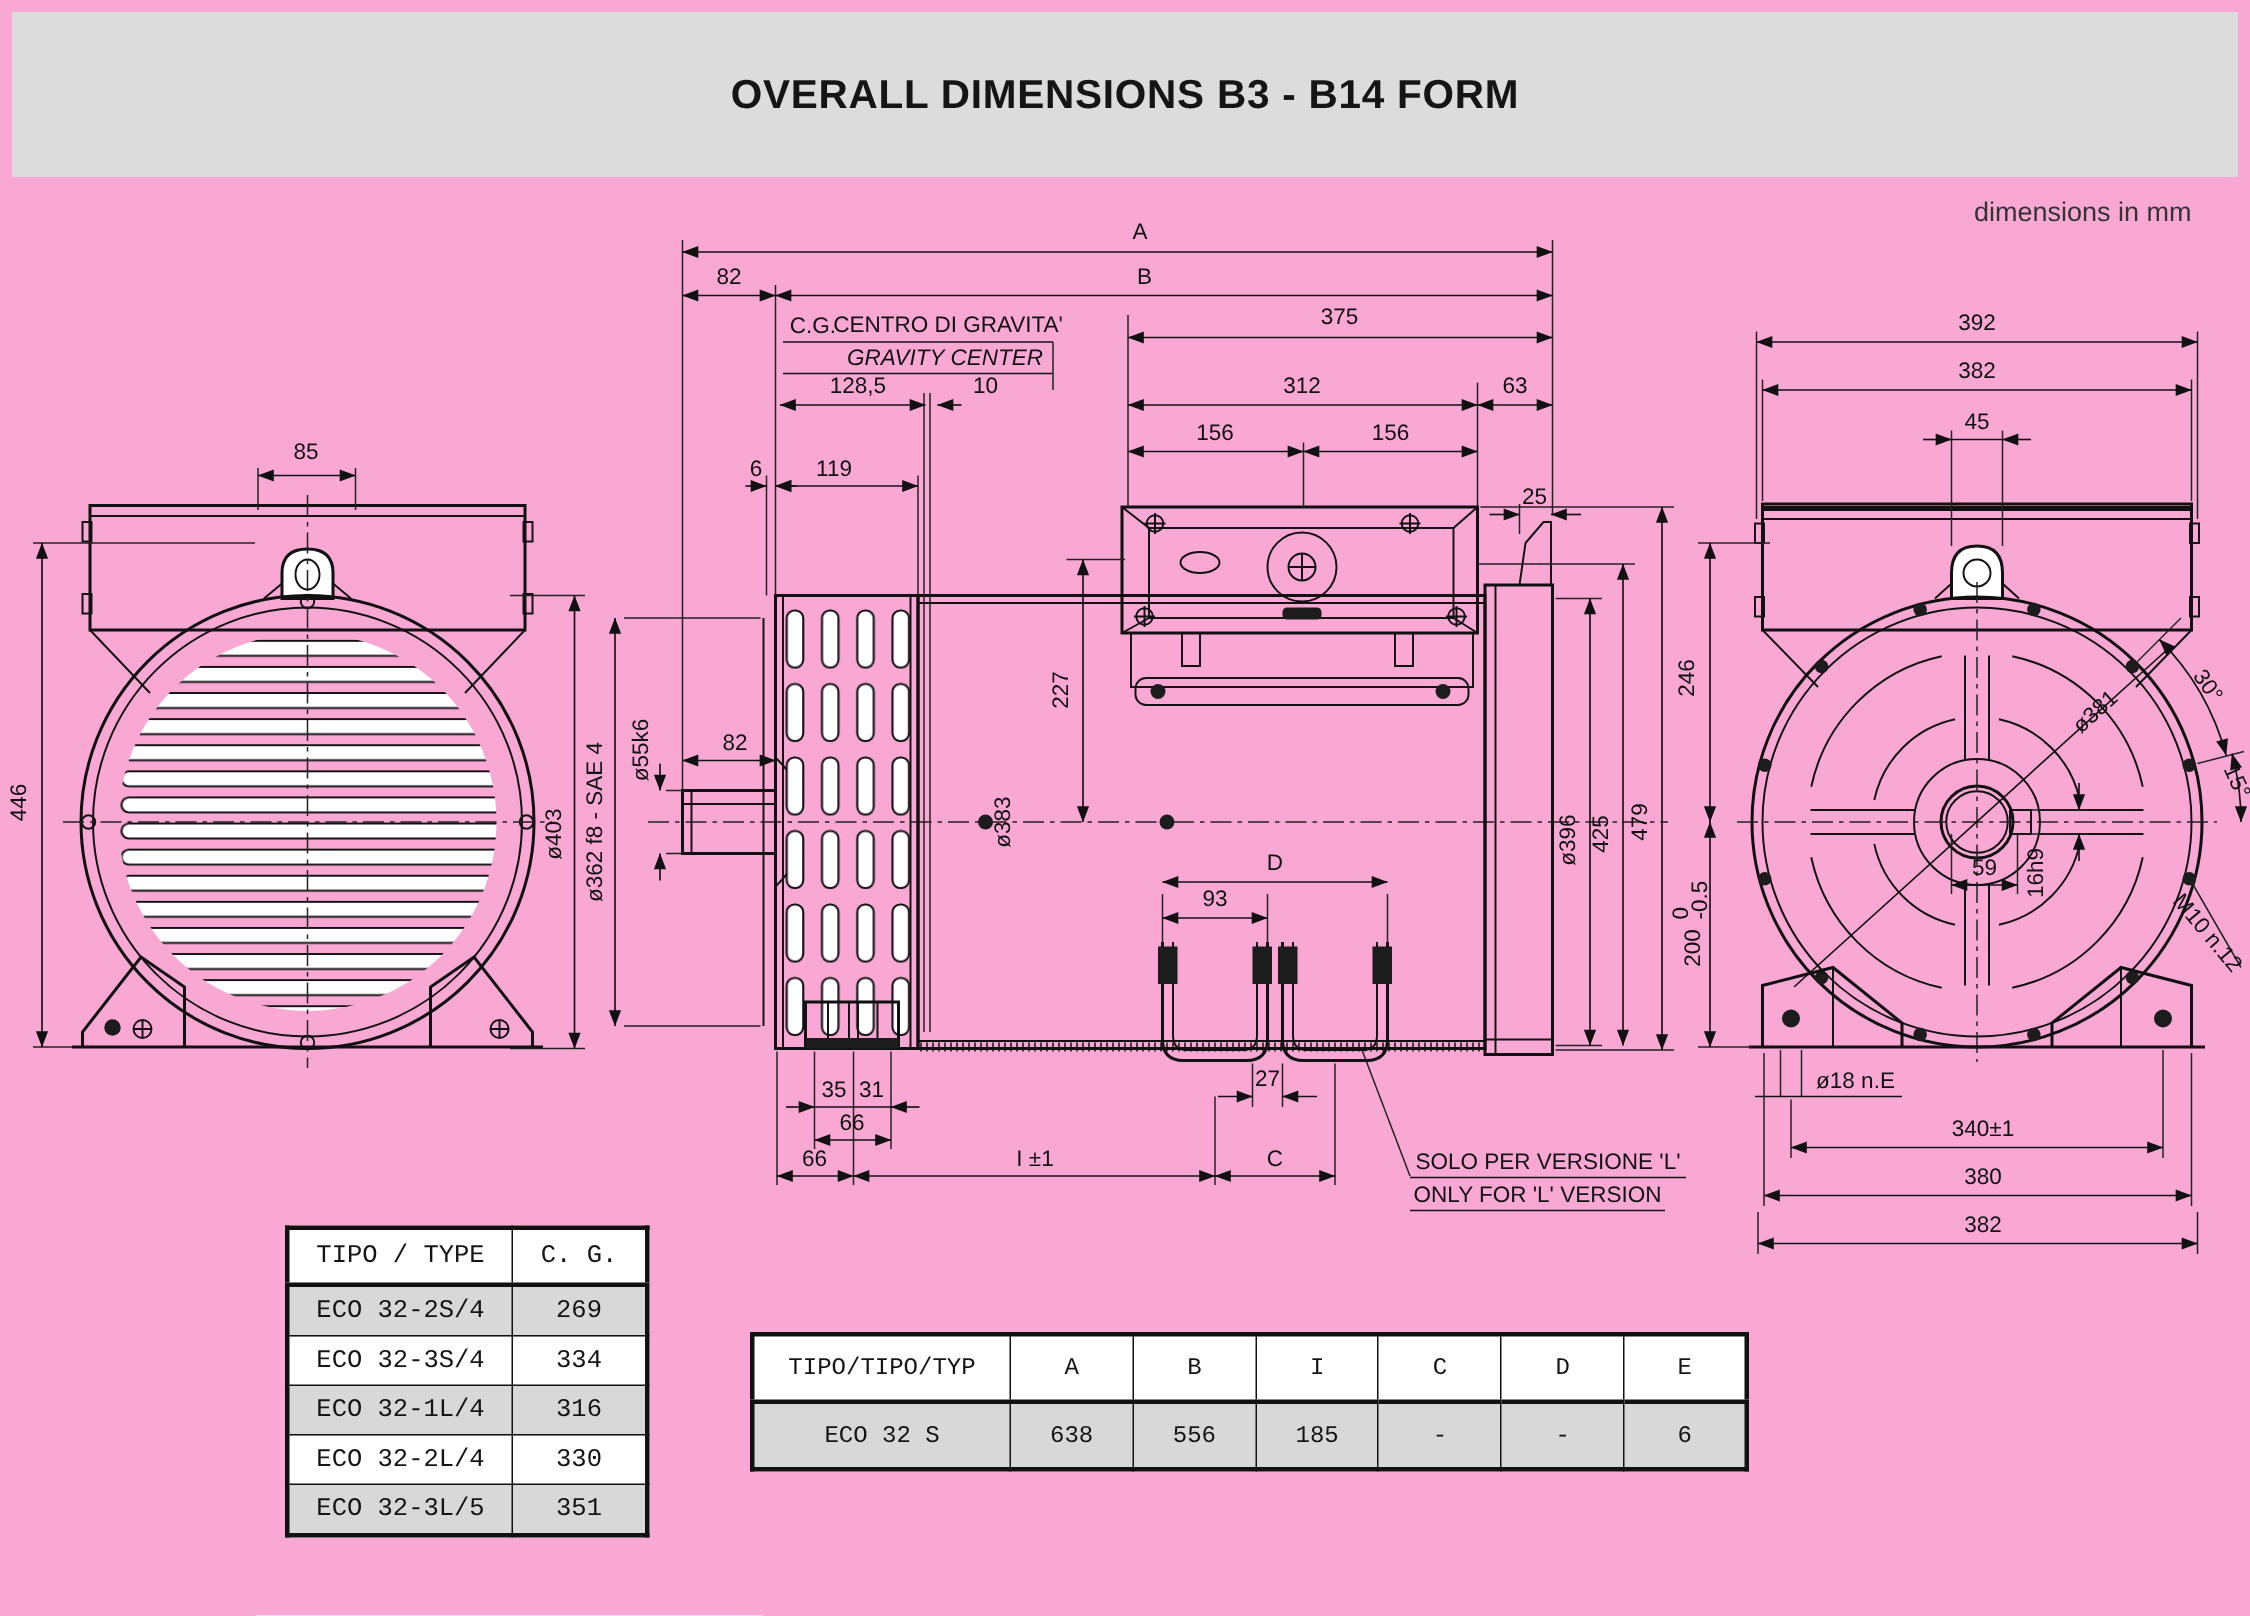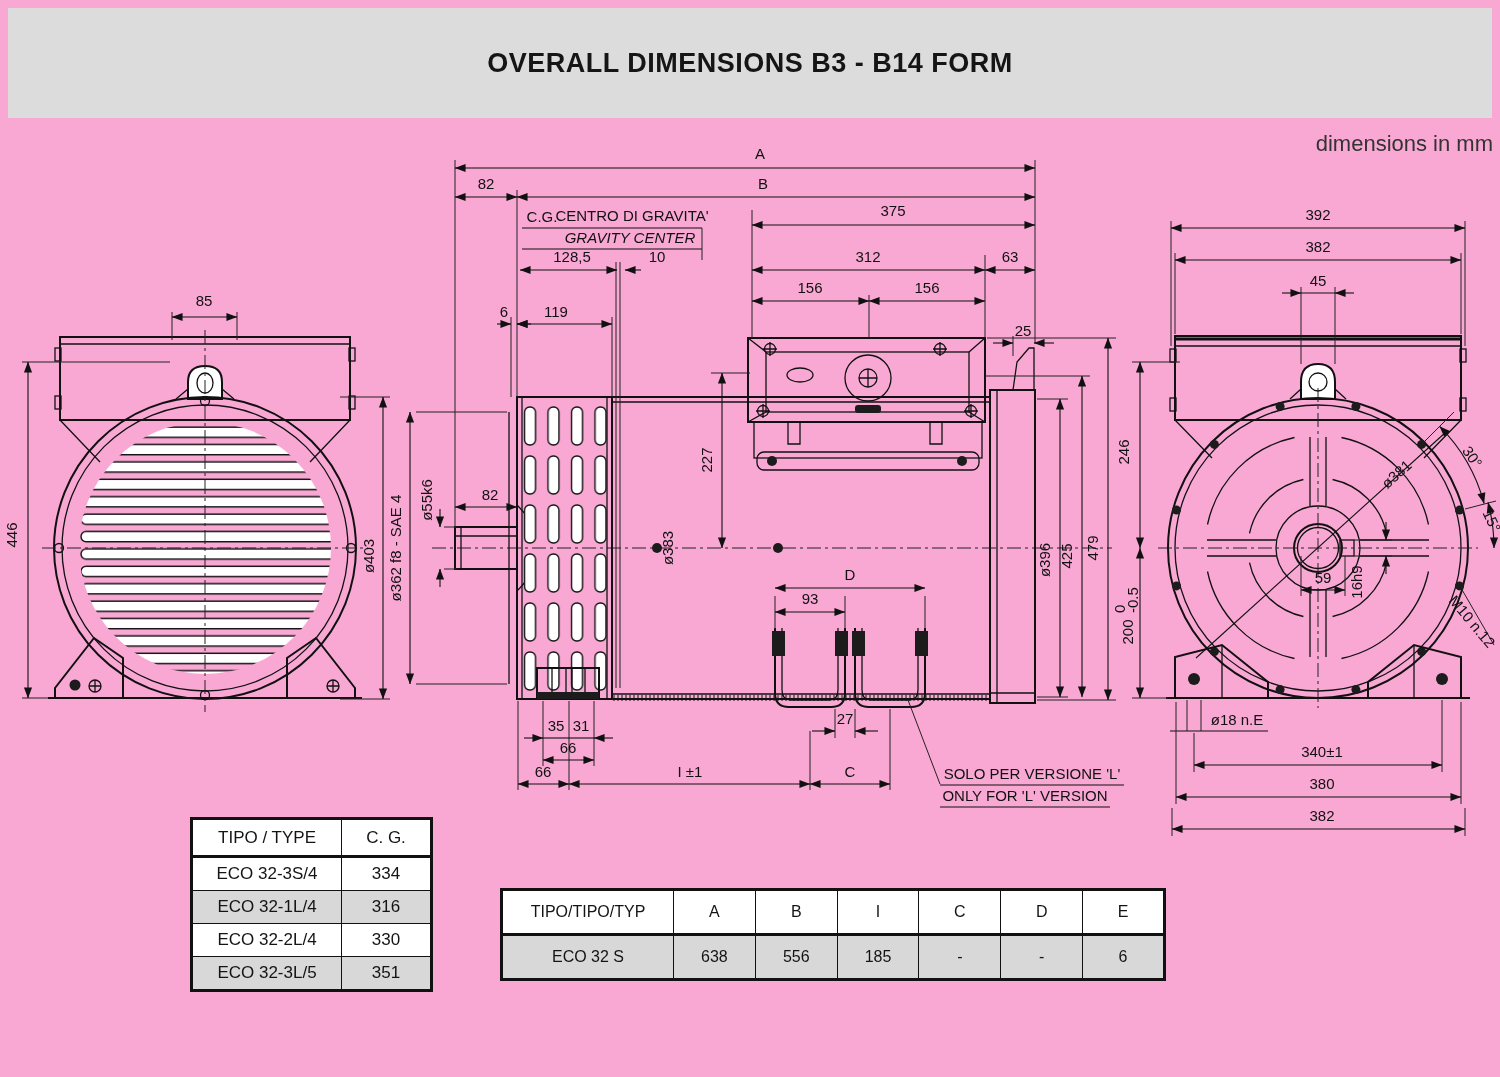--- a/index.html
+++ b/index.html
@@ -1,39 +1,39 @@
 <!DOCTYPE html>
 <html><head>
 <meta charset="utf-8">
 <style>
   html,body{margin:0;padding:0;background:#fff;}
   #stage{position:relative;width:1500px;height:1077px;background:#f9a8d4;overflow:hidden;
          font-family:"Liberation Sans",sans-serif;color:#111;padding-left:17px;}
   #titlebar{position:absolute;left:8px;top:8px;width:1484px;height:110px;background:#dcdcdc;
             display:flex;align-items:center;justify-content:center;}
   #titlebar .t{font-size:27px;font-weight:bold;letter-spacing:.5px;color:#151515;}
-  #units{position:absolute;right:24px;top:131px;font-size:22px;color:#333;}
+  #units{position:absolute;right:56px;top:131px;font-size:18px;color:#333;}
   svg{position:absolute;left:0;top:0;}
   
   .ol{stroke:#111;stroke-width:2;fill:none;}           
   .ol2{stroke:#111;stroke-width:1.3;fill:none;}        
   .thk{stroke:#111;stroke-width:3.2;fill:none;}        
   .cl{stroke:#222;stroke-width:1;fill:none;stroke-dasharray:14 4 3 4;} 
   .ext{stroke:#222;stroke-width:1;fill:none;}          
   .dim{stroke:#111;stroke-width:1.1;fill:none;marker-start:url(#arr);marker-end:url(#arr);}
   .dimo{stroke:#111;stroke-width:1.1;fill:none;marker-end:url(#arr);} 
   .dimp{stroke:#111;stroke-width:1.1;fill:none;}       
   text{fill:#111;font-size:15px;font-family:"Liberation Sans",sans-serif;}
   .lab{text-anchor:middle;}
   .it{font-style:italic;}
   .dark{fill:#1c1c1c;stroke:none;}
   .wfill{fill:#fff;}
   
   table{position:absolute;border-collapse:collapse;table-layout:fixed;background:#fff;}
-  th,td{border:1.6px solid #111;text-align:center;color:#141414;font-weight:normal;}
+  th,td{border:1.6px solid #111;text-align:center;color:#141414;font-weight:normal;font-family:Liberation Mono, monospace;}
   table{border:3px solid #111;}
   .cgt{left:190px;top:817px;width:243px;font-size:17px;}
   .cgt th{height:33px;border-bottom:3px solid #111;}
   .cgt td{height:30px;}
   .cgt .c1{width:146px;}
   .dmt{left:500px;top:888px;width:666px;font-size:16px;}
   .dmt th{height:40px;border-bottom:3px solid #111;}
   .dmt td{height:40px;}
   .dmt .c1{width:168px;}
   tr.g{background:#d8d8d8;}
@@ -456,20 +456,24 @@
   </svg>
 
   <table class="cgt">
     <thead>
       <tr>
         <th class="c1">TIPO / TYPE</th>
         <th>C. G.</th>
       </tr>
     </thead>
     <tbody>
+      <tr class="g">
+        <td>ECO 32-2S/4</td>
+        <td>269</td>
+      </tr>
       <tr>
         <td>ECO 32-3S/4</td>
         <td>334</td>
       </tr>
       <tr class="g">
         <td>ECO 32-1L/4</td>
         <td>316</td>
       </tr>
       <tr>
         <td>ECO 32-2L/4</td>

